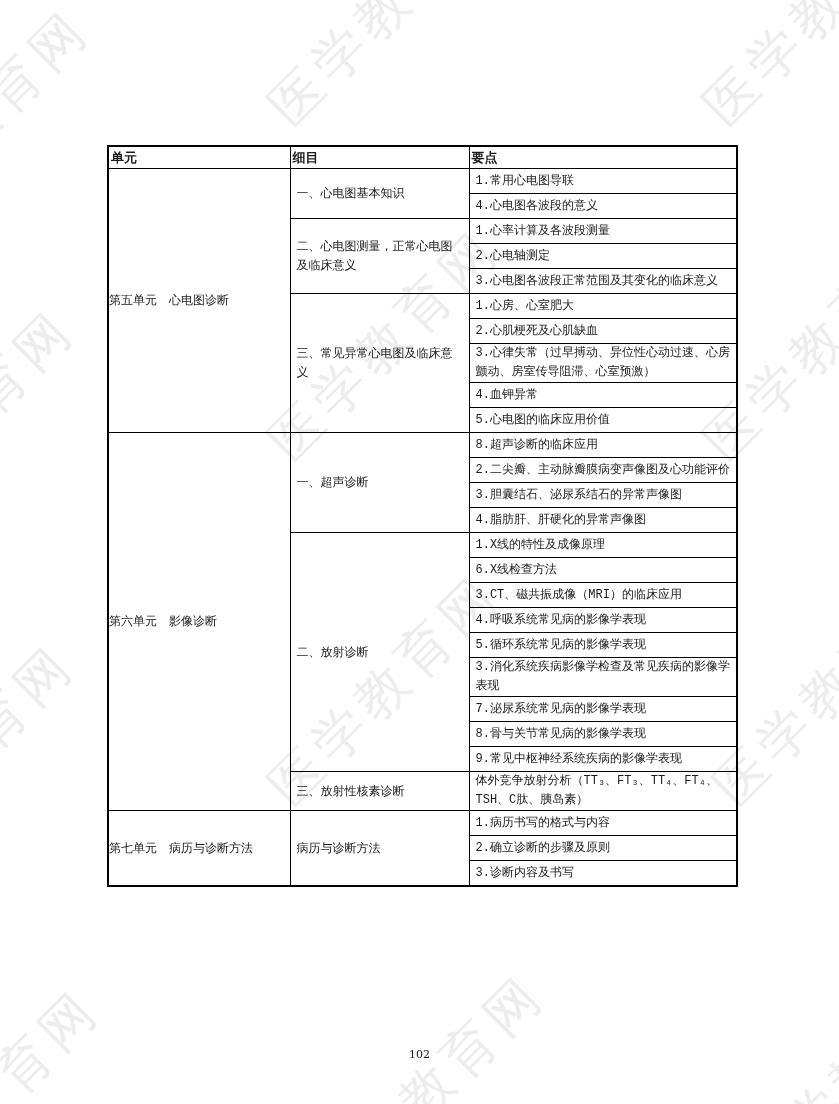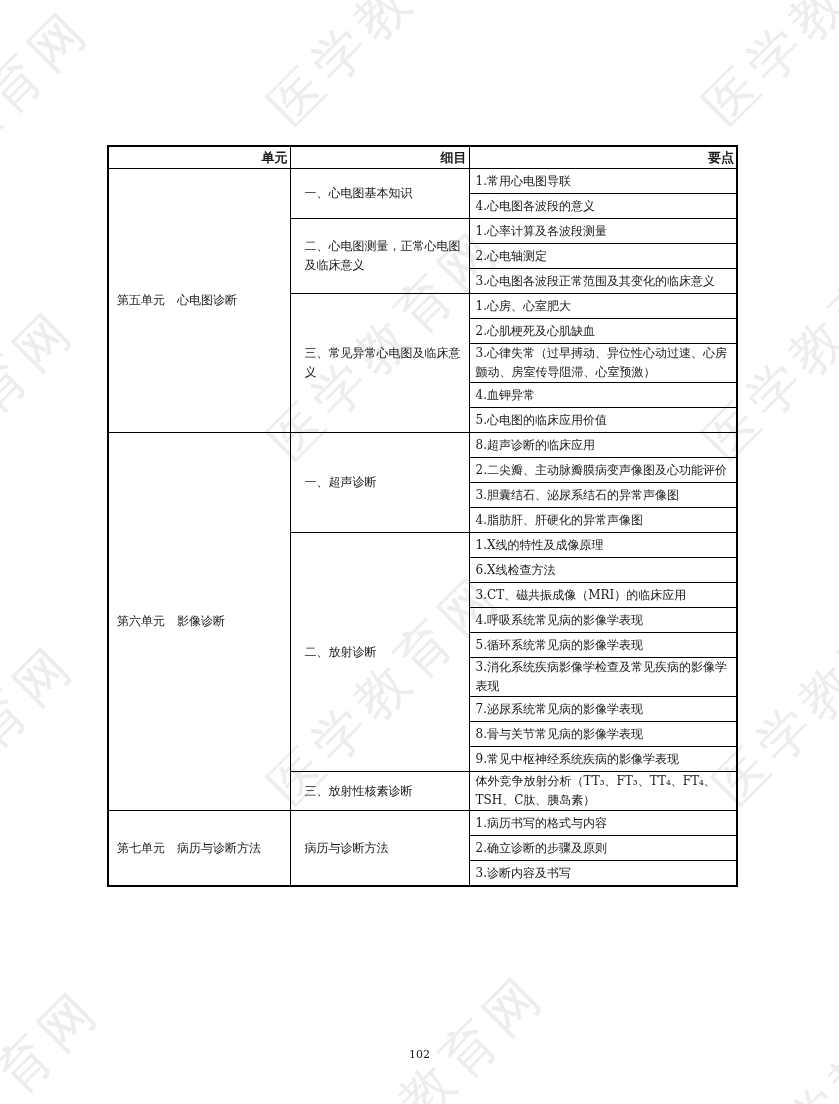--- a/index.html
+++ b/index.html
@@ -42,27 +42,27 @@
   col.c-point{width:268px;}
   table.syllabus{border:2px solid #000;}
   .syllabus th,.syllabus td{
     border:1px solid #000;
     font-size:12px;
     padding:0 5px;
     vertical-align:middle;
   }
   .syllabus th{
     font-family:"DejaVu Sans","Liberation Sans",sans-serif;
-    font-weight:bold;text-align:right;
+    font-weight:bold;text-align:left;
     height:21px;font-size:13px;padding:0 2px;
   }
   .syllabus td{height:24px;line-height:19px;text-align:left;}
-  td.unit-cell{padding-left:8px;}
-  td.detail-cell{padding-left:14px;}
-  td.point-cell{padding-left:6px;}
+  td.unit-cell{padding-left:0;}
+  td.detail-cell{padding-left:6px;}
+  td.point-cell{padding-left:6px;font-family:Liberation Mono, monospace;}
   
   .page-number{
     position:absolute;left:0;right:0;top:1048px;z-index:1;
     text-align:center;font-size:11px;color:#1a1a1a;
   }
 </style>
 </head>
 <body>
 
 <div class="wm-layer">

